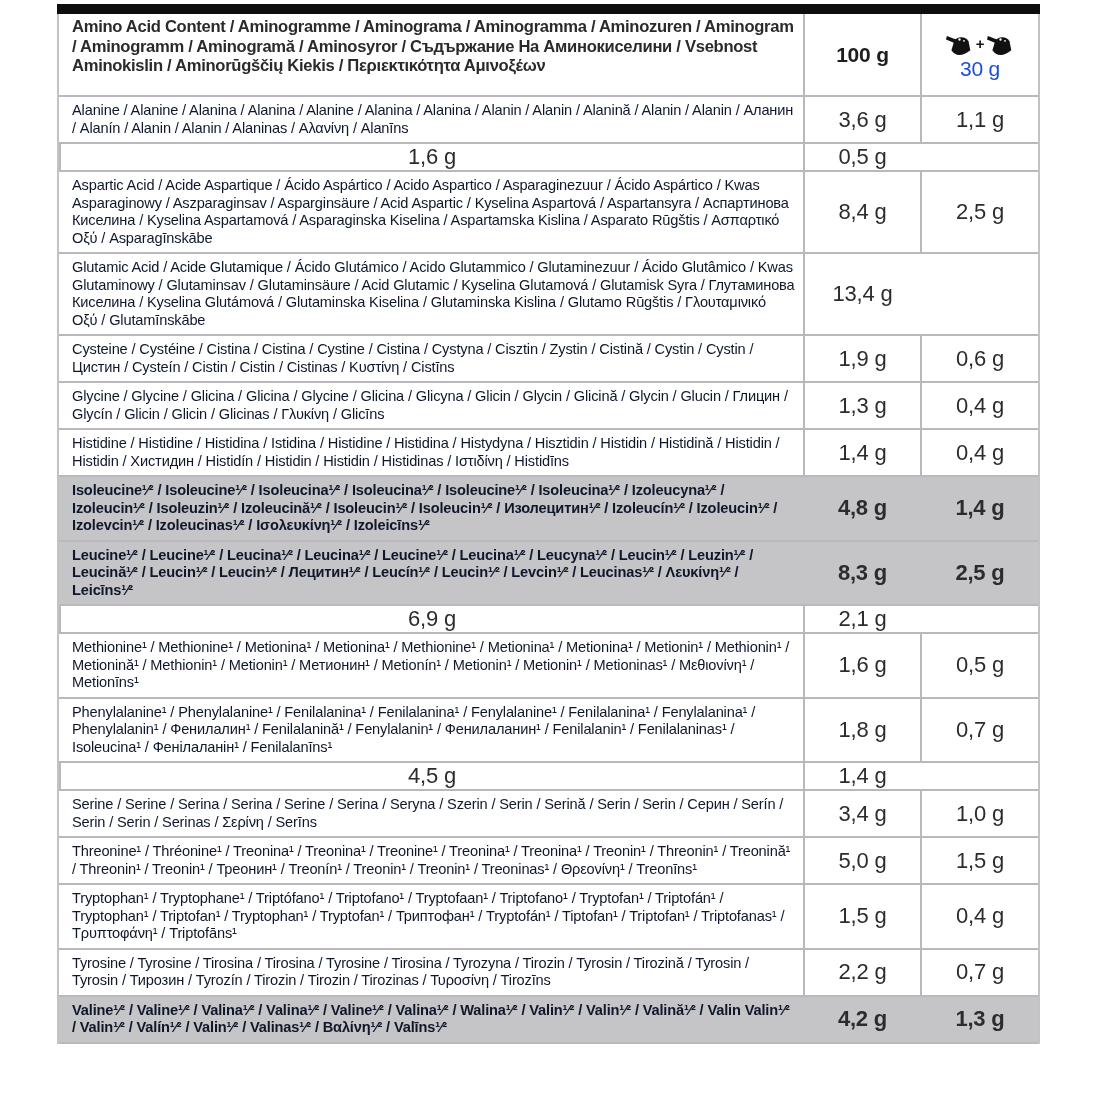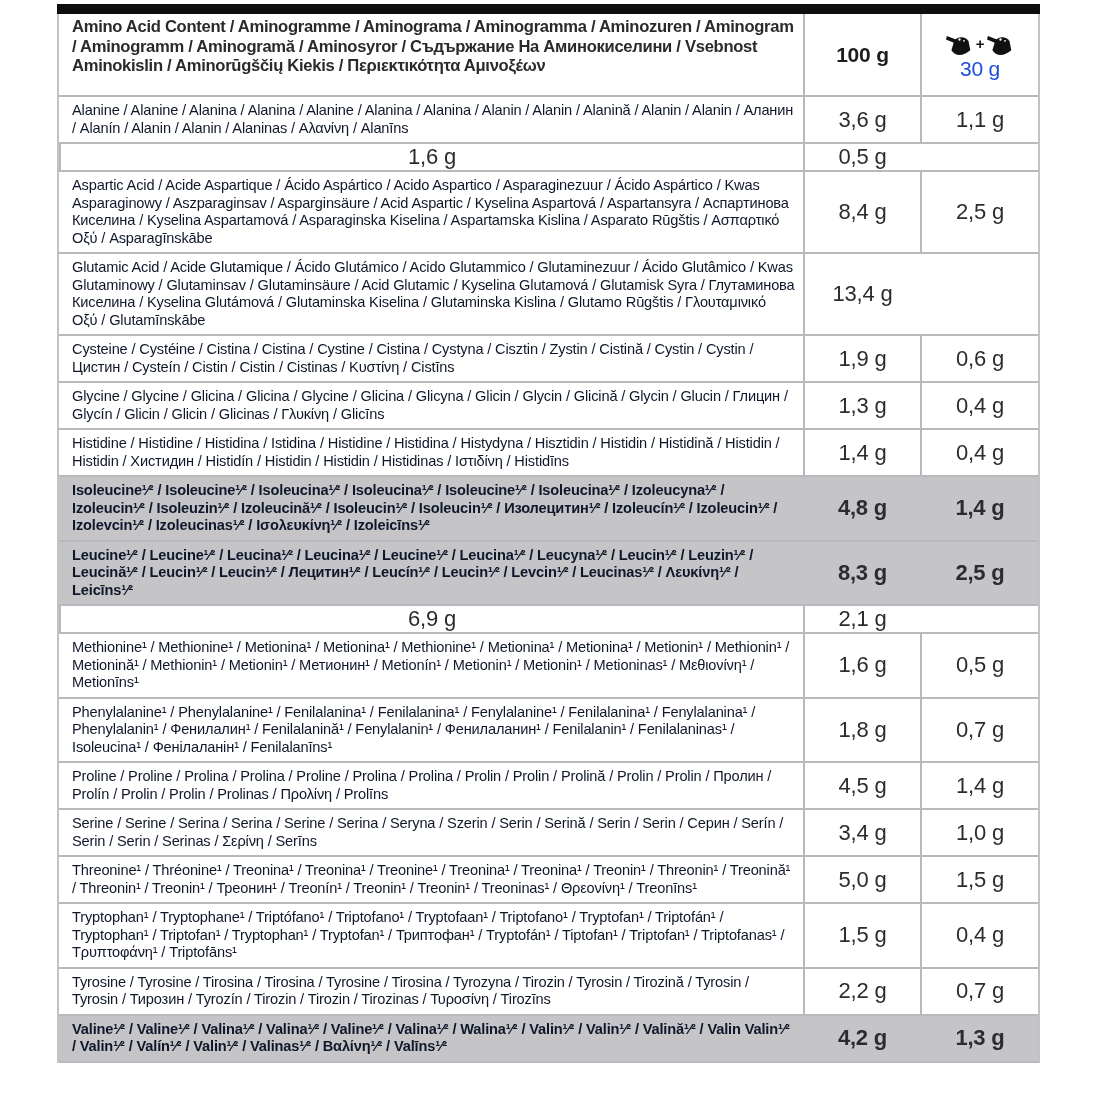--- a/index.html
+++ b/index.html
@@ -137,21 +137,20 @@
     <div class="cell val-cell">0,5 g</div>
   </div>
 
   <div class="row">
     <div class="cell name-cell">Phenylalanine¹ / Phenylalanine¹ / Fenilalanina¹ / Fenilalanina¹ / Fenylalanine¹ / Fenilalanina¹ / Fenylalanina¹ / Phenylalanin¹ / Фенилалин¹ / Fenilalanină¹ / Fenylalanin¹ / Фенилаланин¹ / Fenilalanin¹ / Fenilalaninas¹ / Isoleucina¹ / Фенілаланін¹ / Fenilalanīns¹</div>
     <div class="cell val-cell">1,8 g</div>
     <div class="cell val-cell">0,7 g</div>
   </div>
 
   <div class="row">
-    <div class="cell name-cell">Proline / Proline / Prolina / Prolina / Proline / Prolina / Prolina / Prolin / Prolin / Prolină / Prolin / Prolin / Пролин / Prolín / Prolin / Prolin / Prolinas / Προλίνη / Prolīns</div>
     <div class="cell val-cell">4,5 g</div>
     <div class="cell val-cell">1,4 g</div>
   </div>
 
   <div class="row">
     <div class="cell name-cell">Serine / Serine / Serina / Serina / Serine / Serina / Seryna / Szerin / Serin / Serină / Serin / Serin / Серин / Serín / Serin / Serin / Serinas / Σερίνη / Serīns</div>
     <div class="cell val-cell">3,4 g</div>
     <div class="cell val-cell">1,0 g</div>
   </div>
 

